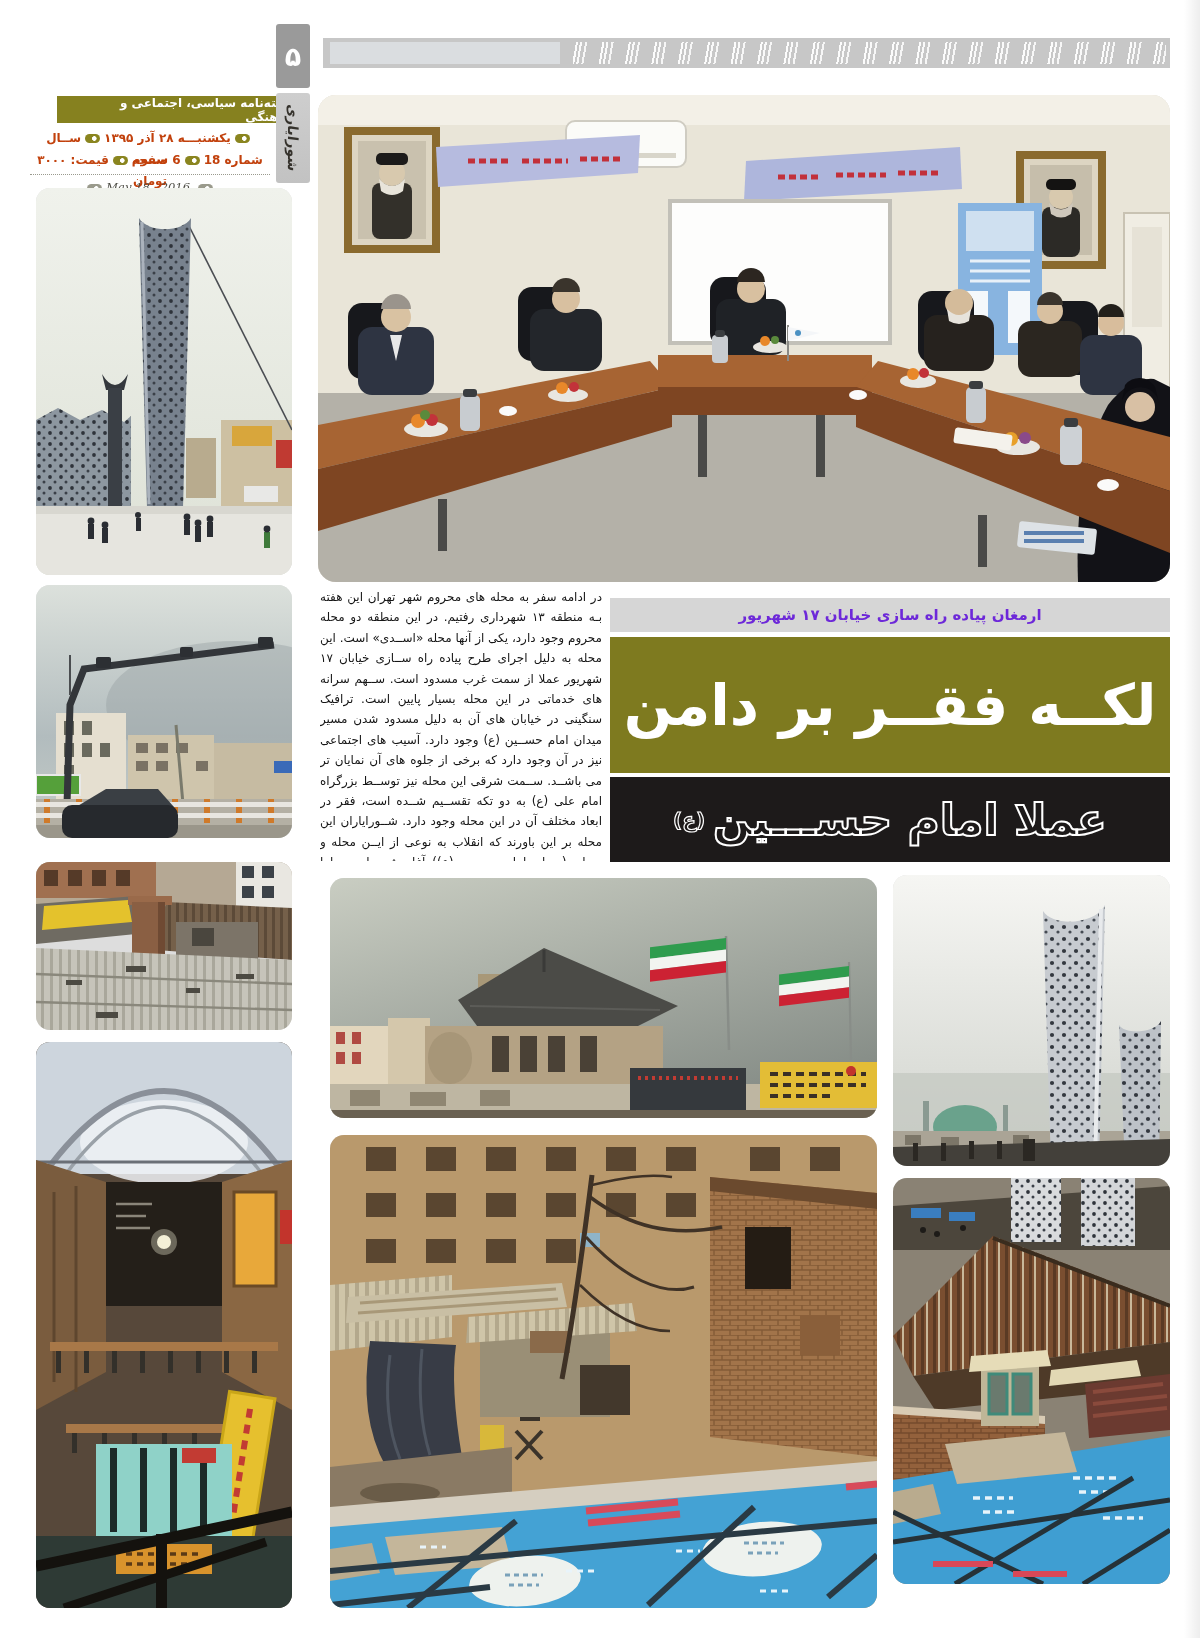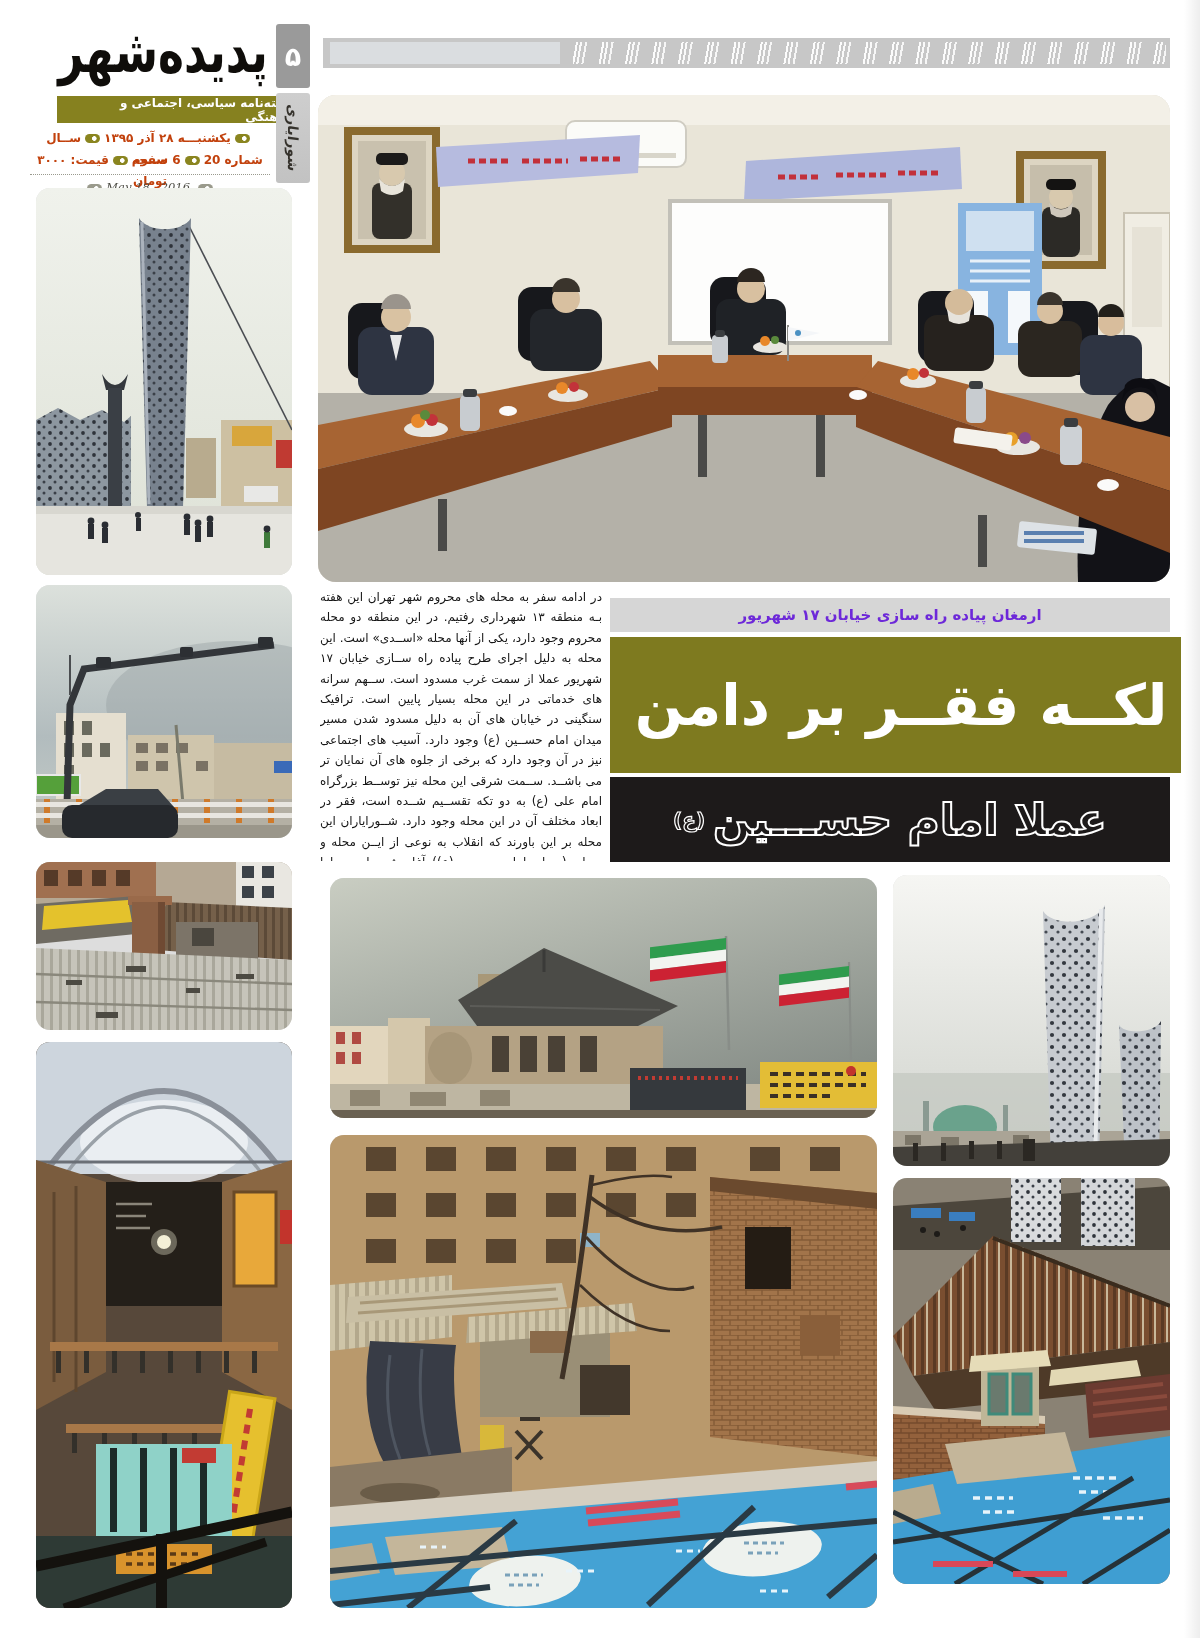--- a/index.html
+++ b/index.html
@@ -33,47 +33,44 @@
   #topstrip .lite{position:absolute;left:7px;top:4px;width:230px;height:22px;background:#dadde0;}
   #topstrip .marks{position:absolute;left:250px;top:4px;right:4px;height:22px;
      background:
        repeating-linear-gradient(100deg, rgba(255,255,255,0) 0 3px, rgba(255,255,255,.95) 3px 5px,
          rgba(255,255,255,0) 5px 7px, rgba(255,255,255,.9) 7px 9px, rgba(255,255,255,0) 9px 12px,
          rgba(255,255,255,.85) 12px 14px, rgba(255,255,255,0) 14px 26px);}
   
   #kicker{left:610px;top:598px;width:560px;height:34px;background:#d6d6d6;display:flex;align-items:center;
           justify-content:center;direction:rtl;color:#6d28d9;font-size:15px;font-weight:bold;}
   #hl1{left:610px;top:637px;width:560px;height:136px;background:#7e7a1f;display:flex;align-items:center;
-       justify-content:center;direction:rtl;color:#fff;font-size:57px;font-weight:bold;padding-left:11px;}
+       justify-content:center;direction:rtl;color:#fff;font-size:57px;font-weight:bold;}
   #hl2{left:610px;top:777px;width:560px;height:85px;background:#1d1a1a;display:flex;align-items:center;
        justify-content:center;direction:rtl;font-size:44px;font-weight:bold;
        color:rgba(0,0,0,0);-webkit-text-stroke:2px #ffffff;}
   #hl2 .sfx{font-size:20px;-webkit-text-stroke:1.2px #ffffff;margin-right:8px;}
   @supports not (-webkit-text-stroke: 1px #fff){ #hl2{color:#fff;} }
   
   #body-text{left:320px;top:587px;width:282px;height:274px;direction:rtl;text-align:justify;
              color:#161616;font-size:12px;line-height:20.4px;overflow:hidden;}
   #edge{right:0;top:0;width:16px;height:100%;background:linear-gradient(to right,rgba(0,0,0,0),rgba(0,0,0,.07));}
 </style>
 </head>
 <body>
 
 <div id="page">
 
-  <div class="abs" id="logo">
-    <span>پدیده‌شهر</span>
-  </div>
   <div class="abs" id="tagline">
     <span>هفته‌نامه سیاسی، اجتماعی و فرهنگی</span>
   </div>
   <div class="abs dateline">
     <span class="pill"></span><span>یکشنبـــه ۲۸ آذر ۱۳۹۵</span><span class="pill"></span><span>ســال ســوم</span>
   </div>
   <div class="abs dateline dateline2">
-    <span>شماره 20</span><span class="pill"></span><span>6 صفحه</span><span class="pill"></span><span>قیمت: ۳۰۰۰ تومان</span>
+    <span>شماره 18</span><span class="pill"></span><span>6 صفحه</span><span class="pill"></span><span>قیمت: ۳۰۰۰ تومان</span>
   </div>
   <div class="abs latinline">
     <span class="pill gray"></span><span>May 18 , 2016</span>
     <span class="pill gray"></span><span>WWW.padidehshahr.com</span>
   </div>
 
   <div class="abs" id="pagenum">
     <span>۵</span>
   </div>
   <div class="abs" id="secbox">

